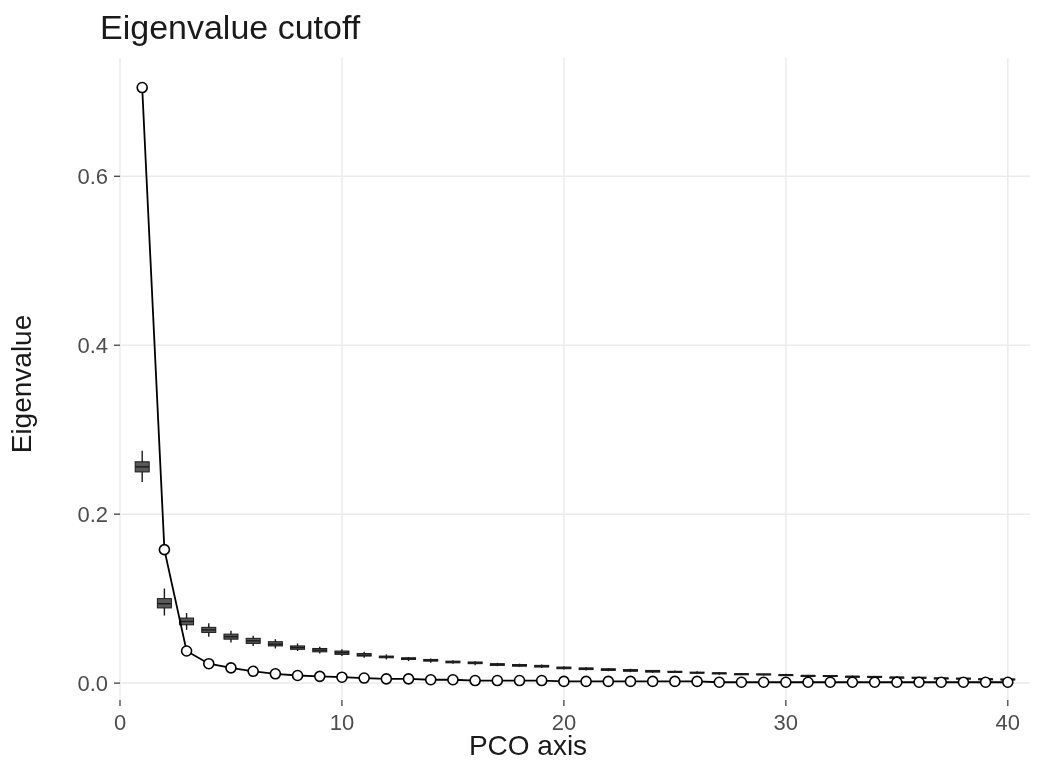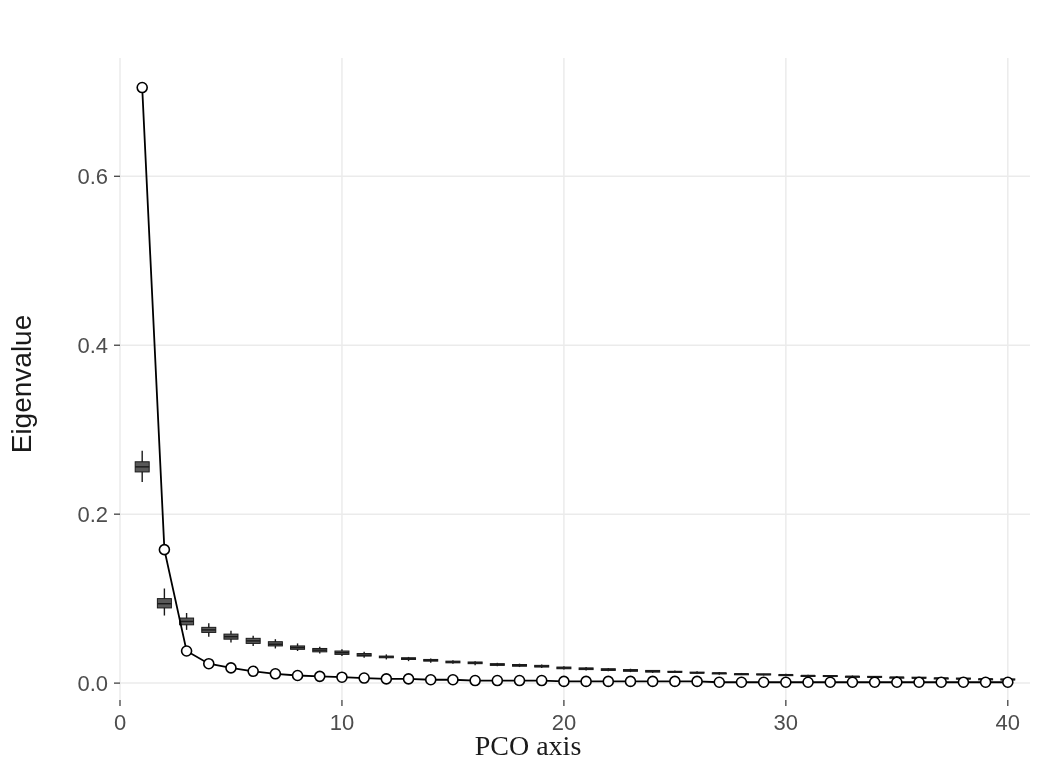--- a/index.html
+++ b/index.html
@@ -30,21 +30,20 @@
     transform: translate(-40%, -50%) rotate(-90deg);
     transform-origin: center;
     font-size: 28px;
   }
   .xlabel {
     position: absolute;
     left: 50%;
     bottom: 6px;
     transform: translateX(-50%);
     font-size: 28px;
-    font-family: Liberation Serif, serif;
   }
   svg {
     position: absolute;
     left: 0;
     top: 0;
   }
   .panel-bg {
     fill: #ffffff;
   }
   .grid line {
@@ -76,20 +75,21 @@
   }
   .box line {
     stroke: #1a1a1a;
     stroke-width: 1.4;
   }
 </style>
 </head>
 <body>
 
 <div class="chart-wrap">
+  <div class="title">Eigenvalue cutoff</div>
   <div class="ylabel">Eigenvalue</div>
   <div class="xlabel">PCO axis</div>
   <svg id="chart-svg" width="1056" height="768">
       <rect class="panel-bg" x="120" y="58" width="910" height="642"></rect>
       <g class="grid">
         <line x1="120" x2="120" y1="58" y2="700"></line>
         <line x1="341.9512195121951" x2="341.9512195121951" y1="58" y2="700"></line>
         <line x1="563.9024390243902" x2="563.9024390243902" y1="58" y2="700"></line>
         <line x1="785.8536585365854" x2="785.8536585365854" y1="58" y2="700"></line>
         <line x1="1007.8048780487804" x2="1007.8048780487804" y1="58" y2="700"></line>

